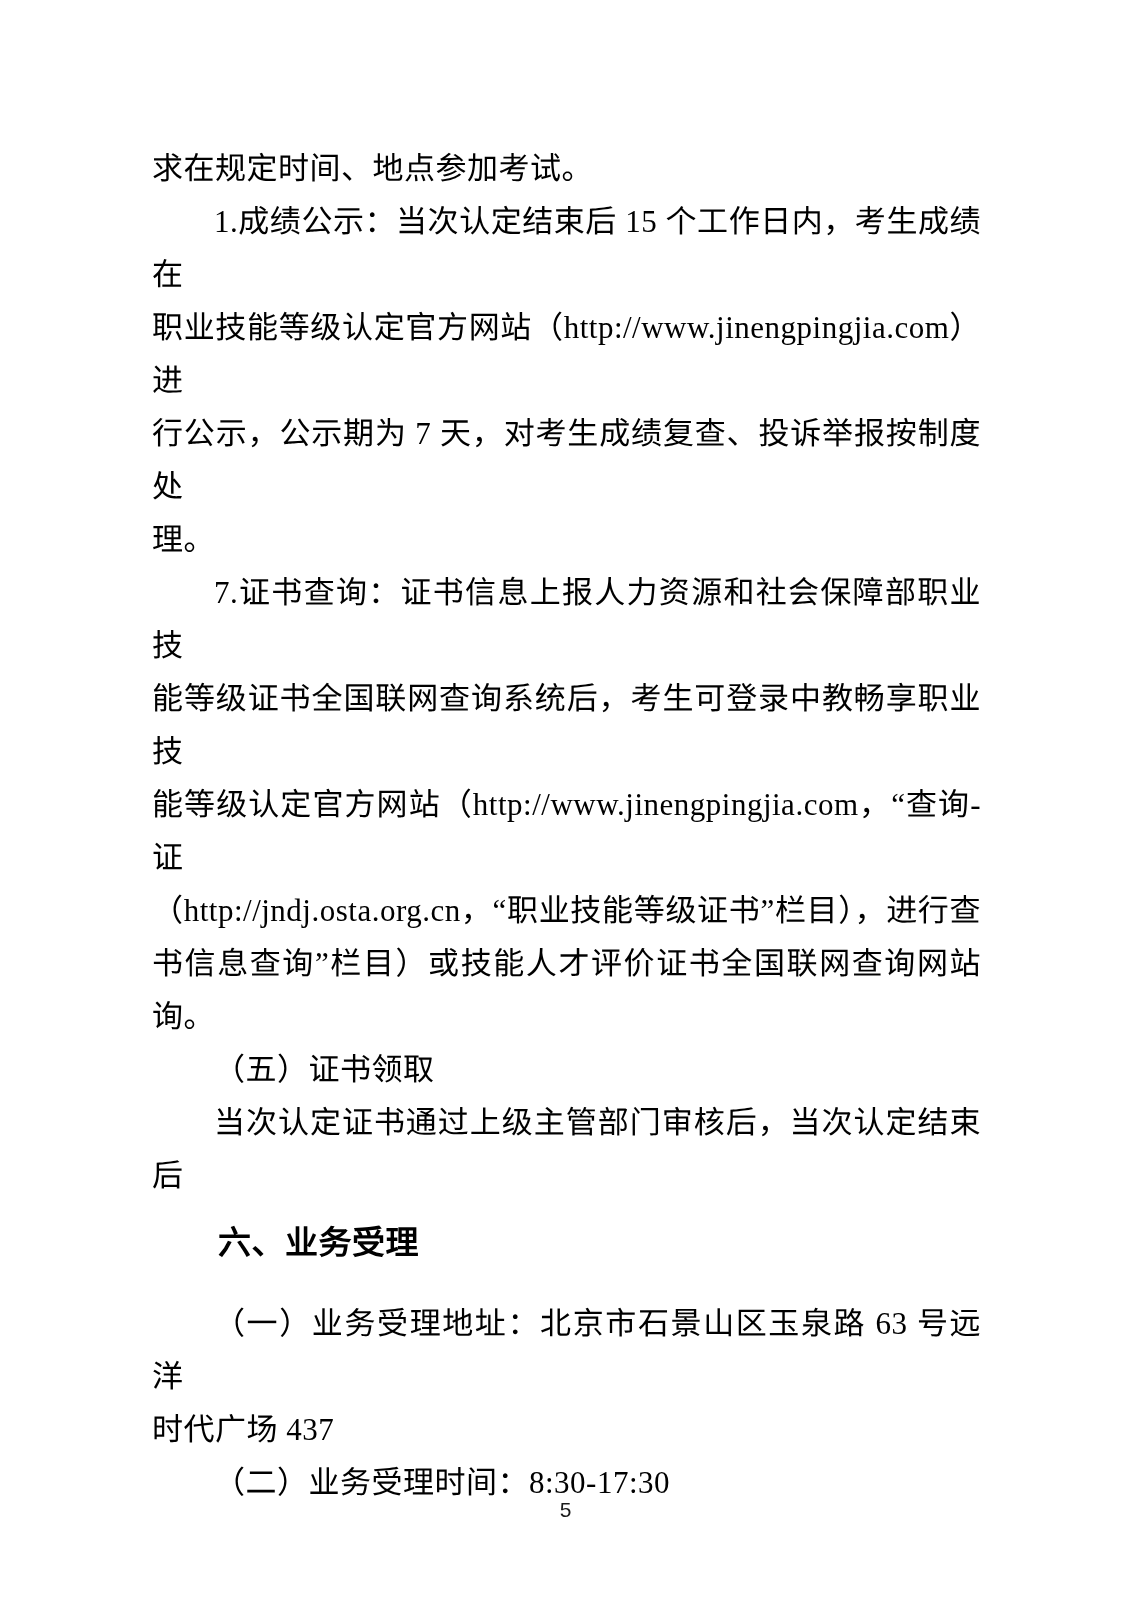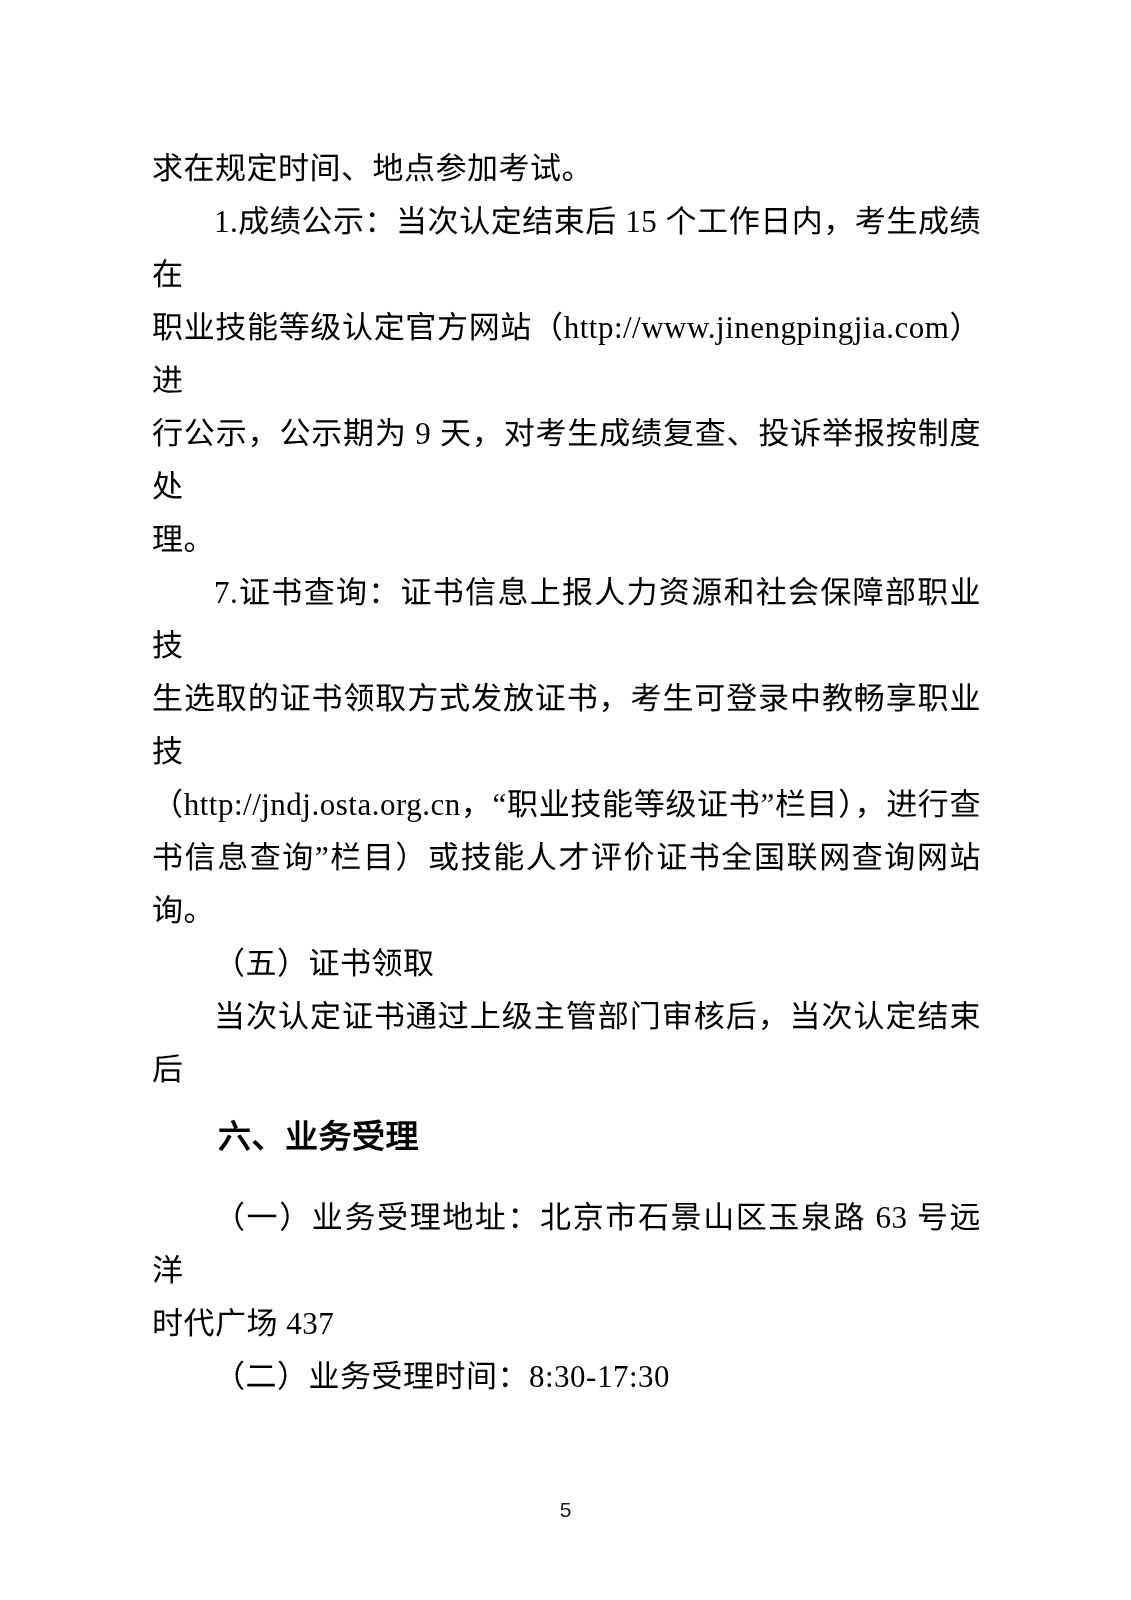--- a/index.html
+++ b/index.html
@@ -60,24 +60,25 @@
 </style>
 </head>
 <body>
 
 <div class="page">
 
   <div>
     <div class="line end">求在规定时间、地点参加考试。</div>
     <div class="line indent full">1.成绩公示：当次认定结束后 15 个工作日内，考生成绩在</div>
     <div class="line full">职业技能等级认定官方网站（http://www.jinengpingjia.com）进</div>
-    <div class="line full">行公示，公示期为 9 天，对考生成绩复查、投诉举报按制度处</div>
+    <div class="line full">行公示，公示期为 7 天，对考生成绩复查、投诉举报按制度处</div>
     <div class="line end">理。</div>
     <div class="line indent full">7.证书查询：证书信息上报人力资源和社会保障部职业技</div>
-    <div class="line full">生选取的证书领取方式发放证书，考生可登录中教畅享职业技</div>
+    <div class="line full">能等级证书全国联网查询系统后，考生可登录中教畅享职业技</div>
+    <div class="line full">能等级认定官方网站（http://www.jinengpingjia.com，“查询-证</div>
     <div class="line full">（http://jndj.osta.org.cn，“职业技能等级证书”栏目），进行查</div>
     <div class="line full">书信息查询”栏目）或技能人才评价证书全国联网查询网站</div>
     <div class="line end">询。</div>
     <div class="line indent end">（五）证书领取</div>
     <div class="line indent full">当次认定证书通过上级主管部门审核后，当次认定结束后</div>
     <div class="line heading">六、业务受理</div>
     <div class="line indent full">（一）业务受理地址：北京市石景山区玉泉路 63 号远洋</div>
     <div class="line end">时代广场 437</div>
     <div class="line indent end">（二）业务受理时间：8:30-17:30</div>
 

